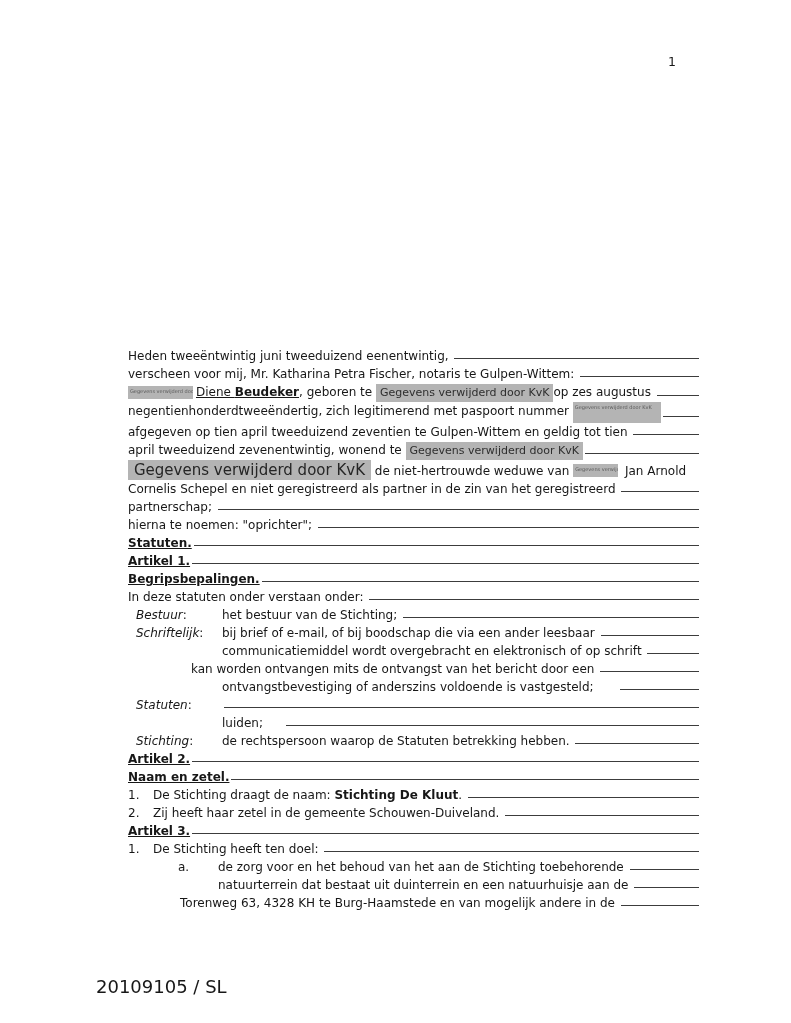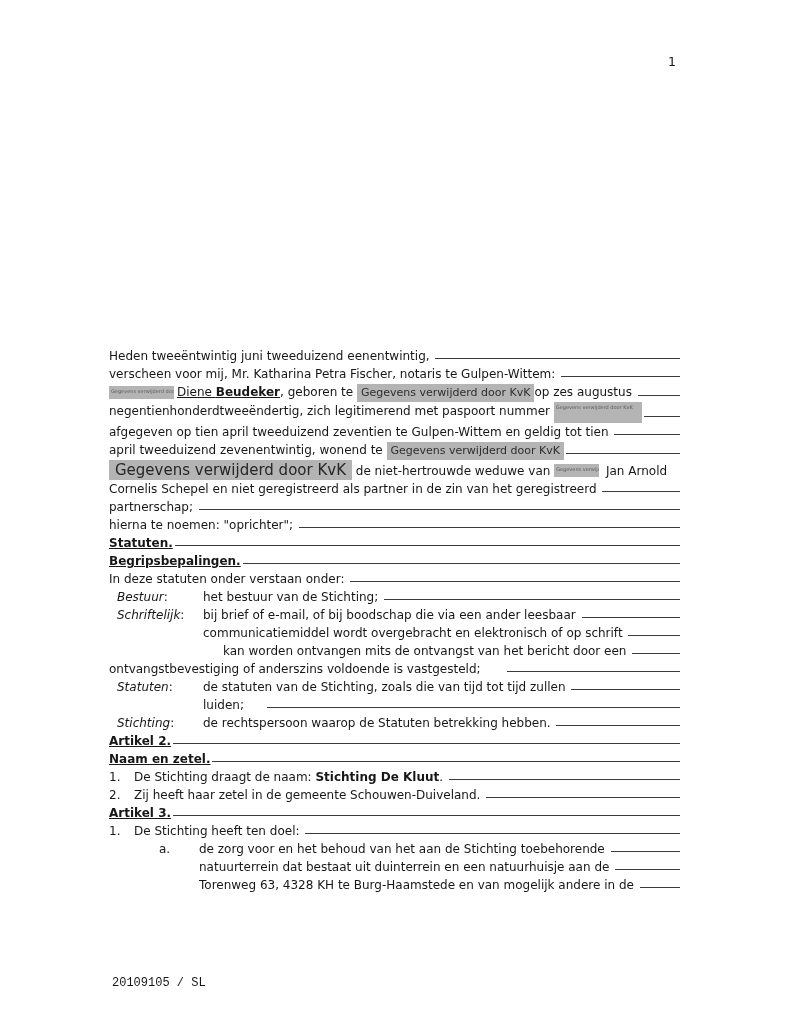--- a/index.html
+++ b/index.html
@@ -12,21 +12,21 @@
     font-size:12px;
     color:#171717;
     overflow:hidden;
     margin:0 auto;
   }
   .pagenum {
     position:absolute; top:54px; left:668px;
     font-size:12.5px;
   }
   .content {
-    position:absolute; left:109px; top:347px; width:571px;
+    position:absolute; left:128px; top:347px; width:571px;
   }
   .line {
     display:flex;
     align-items:baseline;
     min-height:18px;
     line-height:18px;
     white-space:pre;
   }
   .fill {
     flex:1 1 0; min-width:0;
@@ -60,56 +60,56 @@
   }
   .s-rt {
     display:inline-block; overflow:hidden;
     background:#b4b4b4; color:#5a5a5a;
     width:88px; height:21px; font-size:5px; line-height:6px;
     padding:2px 2px 0 2px;
     align-self:flex-end;
     white-space:nowrap;
   }
   .footer {
-    position:absolute; left:112px; top:976px;
-    font-size:12px;
-    font-family:Liberation Mono, monospace;
+    position:absolute; left:96px; top:976px;
+    font-size:18px;
   }
 </style>
 </head>
 <body>
 
 <div class="page">
   <div class="pagenum">1</div>
   <div class="content">
       <div class="line"><span class="s-n">Heden tweeëntwintig juni tweeduizend eenentwintig, </span><span class="fill"></span></div>
       <div class="line"><span class="s-n">verscheen voor mij, Mr. Katharina Petra Fischer, notaris te Gulpen-Wittem: </span><span class="fill"></span></div>
       <div class="line"><span class="s-rs" style="width: 65px;">Gegevens verwijderd door KvK</span><span class="s-u">Diene </span><span class="s-bu">Beudeker</span><span class="s-n">, geboren te </span><span class="s-r">Gegevens verwijderd door KvK</span><span class="s-n">op zes augustus </span><span class="fill"></span></div>
       <div class="line"><span class="s-n">negentienhonderdtweeëndertig, zich legitimerend met paspoort nummer </span><span class="s-rt">Gegevens verwijderd door KvK</span><span class="fill"></span></div>
       <div class="line"><span class="s-n">afgegeven op tien april tweeduizend zeventien te Gulpen-Wittem en geldig tot tien </span><span class="fill"></span></div>
       <div class="line"><span class="s-n">april tweeduizend zevenentwintig, wonend te </span><span class="s-r">Gegevens verwijderd door KvK</span><span class="fill"></span></div>
       <div class="line"><span class="s-rl">Gegevens verwijderd door KvK</span><span class="s-n"> de niet-hertrouwde weduwe van </span><span class="s-rs" style="width: 45px;">Gegevens verwijderd door KvK</span><span class="s-n"> Jan Arnold</span></div>
       <div class="line"><span class="s-n">Cornelis Schepel en niet geregistreerd als partner in de zin van het geregistreerd </span><span class="fill"></span></div>
       <div class="line"><span class="s-n">partnerschap; </span><span class="fill"></span></div>
       <div class="line"><span class="s-n">hierna te noemen: "oprichter"; </span><span class="fill"></span></div>
       <div class="line"><span class="s-h">Statuten.</span><span class="fill"></span></div>
+      <div class="line"><span class="s-h">Artikel 1.</span><span class="fill"></span></div>
       <div class="line"><span class="s-h">Begripsbepalingen.</span><span class="fill"></span></div>
       <div class="line"><span class="s-n">In deze statuten onder verstaan onder: </span><span class="fill"></span></div>
       <div class="line"><span class="s-dt" style="width: 94px;"><span class="s-i">Bestuur</span><span class="s-n">:</span></span><span class="s-n">het bestuur van de Stichting; </span><span class="fill"></span></div>
       <div class="line"><span class="s-dt" style="width: 94px;"><span class="s-i">Schriftelijk</span><span class="s-n">:</span></span><span class="s-n">bij brief of e-mail, of bij boodschap die via een ander leesbaar </span><span class="fill"></span></div>
       <div class="line" style="margin-left: 94px;"><span class="s-n">communicatiemiddel wordt overgebracht en elektronisch of op schrift </span><span class="fill"></span></div>
-      <div class="line" style="margin-left: 114px; justify-content: center;"><span class="s-n">kan worden ontvangen mits de ontvangst van het bericht door een </span><span class="fill"></span></div>
-      <div class="line" style=" gap: 21px;"><span class="s-n">ontvangstbevestiging of anderszins voldoende is vastgesteld; </span><span class="fill"></span></div>
-      <div class="line"><span class="s-dt" style="width: 94px;"><span class="s-i">Statuten</span><span class="s-n">:</span></span><span class="s-n">de statuten van de Stichting, zoals die van tijd tot tijd zullen </span><span class="fill"></span></div>
+      <div class="line" style="margin-left: 63px; justify-content: center;"><span class="s-n">kan worden ontvangen mits de ontvangst van het bericht door een </span><span class="fill"></span></div>
+      <div class="line" style="margin-left: 94px; gap: 21px;"><span class="s-n">ontvangstbevestiging of anderszins voldoende is vastgesteld; </span><span class="fill"></span></div>
+      <div class="line"><span class="s-dt" style="width: 94px;"><span class="s-i">Statuten</span><span class="s-n">:</span></span><span class="fill"></span></div>
       <div class="line" style="margin-left: 94px; gap: 17px;"><span class="s-n">luiden; </span><span class="fill"></span></div>
       <div class="line"><span class="s-dt" style="width: 94px;"><span class="s-i">Stichting</span><span class="s-n">:</span></span><span class="s-n">de rechtspersoon waarop de Statuten betrekking hebben. </span><span class="fill"></span></div>
       <div class="line"><span class="s-h">Artikel 2.</span><span class="fill"></span></div>
       <div class="line"><span class="s-h">Naam en zetel.</span><span class="fill"></span></div>
       <div class="line"><span class="s-num" style="width: 25px;">1.</span><span class="s-n">De Stichting draagt de naam: </span><span class="s-b">Stichting De Kluut</span><span class="s-n">. </span><span class="fill"></span></div>
       <div class="line"><span class="s-num" style="width: 25px;">2.</span><span class="s-n">Zij heeft haar zetel in de gemeente Schouwen-Duiveland. </span><span class="fill"></span></div>
       <div class="line"><span class="s-h">Artikel 3.</span><span class="fill"></span></div>
       <div class="line"><span class="s-num" style="width: 25px;">1.</span><span class="s-n">De Stichting heeft ten doel: </span><span class="fill"></span></div>
       <div class="line" style="margin-left: 50px;"><span class="s-num" style="width: 40px;">a.</span><span class="s-n">de zorg voor en het behoud van het aan de Stichting toebehorende </span><span class="fill"></span></div>
       <div class="line" style="margin-left: 90px; justify-content: center;"><span class="s-n">natuurterrein dat bestaat uit duinterrein en een natuurhuisje aan de </span><span class="fill"></span></div>
-      <div class="line" style="margin-left: 90px;"><span class="s-n">Torenweg 63, 4328 KH te Burg-Haamstede en van mogelijk andere in de </span><span class="fill"></span></div>
+      <div class="line" style="margin-left: 52px;"><span class="s-n">Torenweg 63, 4328 KH te Burg-Haamstede en van mogelijk andere in de </span><span class="fill"></span></div>
     </div>
   <div class="footer">20109105 / SL</div>
 </div>
 
 </body></html>

